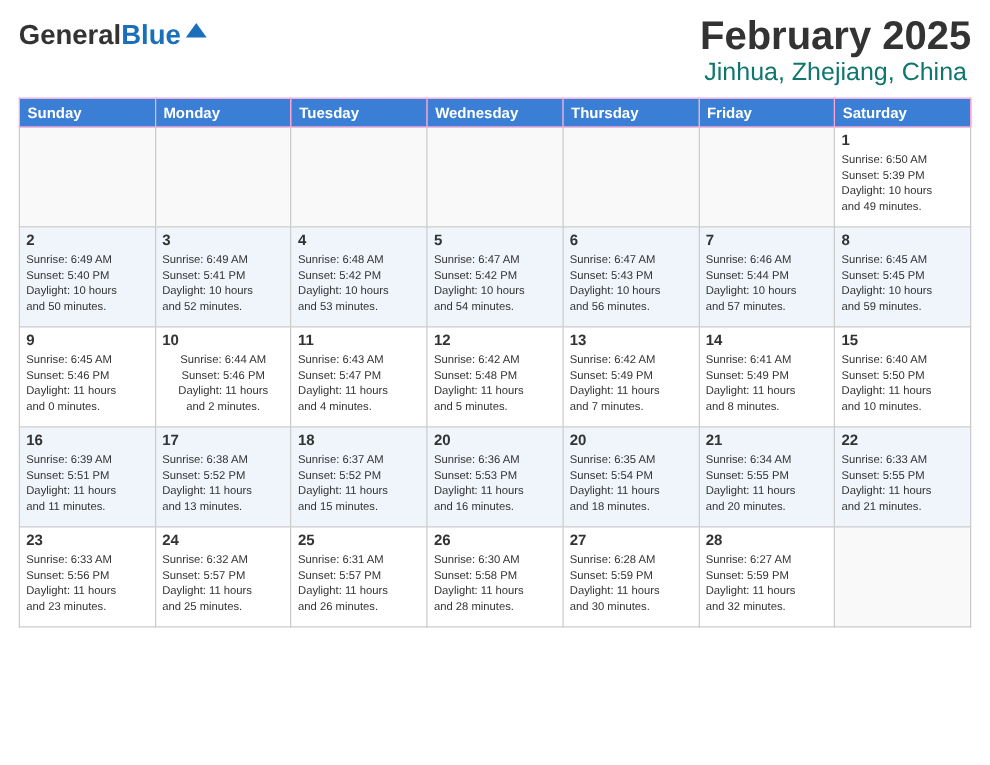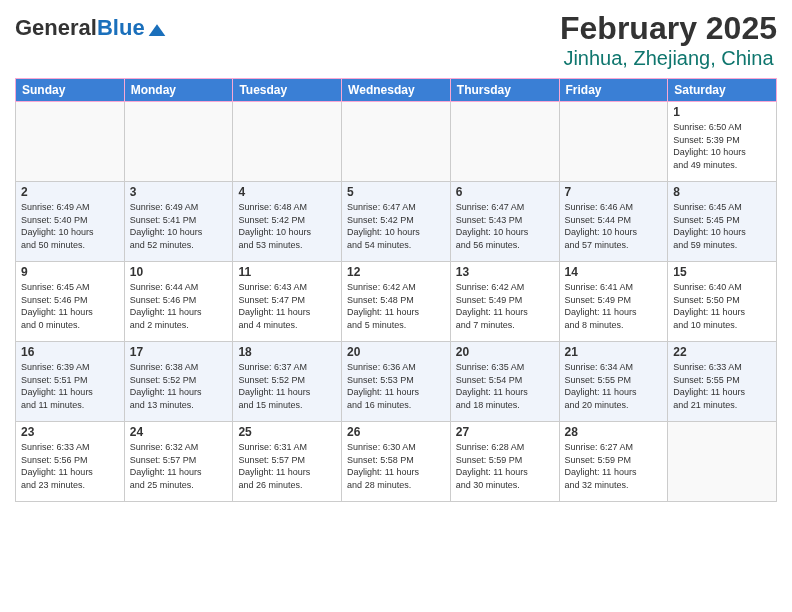--- a/index.html
+++ b/index.html
@@ -16,21 +16,21 @@
       padding: 10px 15px;
     }
     .header {
       display: flex;
       justify-content: space-between;
       align-items: flex-start;
       margin-bottom: 8px;
     }
     .logo {
       display: flex;
-      align-items: flex-end;
+      align-items: flex-start;
       margin-top: 5px;
     }
     .logo-text {
       font-size: 22px;
       font-weight: bold;
     }
     .logo-general { color: #333; }
     .logo-blue { color: #1a6fbb; }
     .logo-icon {
       width: 20px;
@@ -192,21 +192,21 @@
         <tr>
           <td>
             <span class="day-number">9</span>
             <div class="day-info" style="white-space: pre-line;">Sunrise: 6:45 AM
 Sunset: 5:46 PM
 Daylight: 11 hours
 and 0 minutes.</div>
           </td>
           <td>
             <span class="day-number">10</span>
-            <div class="day-info" style="white-space: pre-line;">Sunrise: 6:44 AM
+            <div class="day-info" style="white-space: pre-line; text-align: center;">Sunrise: 6:44 AM
 Sunset: 5:46 PM
 Daylight: 11 hours
 and 2 minutes.</div>
           </td>
           <td>
             <span class="day-number">11</span>
             <div class="day-info" style="white-space: pre-line;">Sunrise: 6:43 AM
 Sunset: 5:47 PM
 Daylight: 11 hours
 and 4 minutes.</div>

